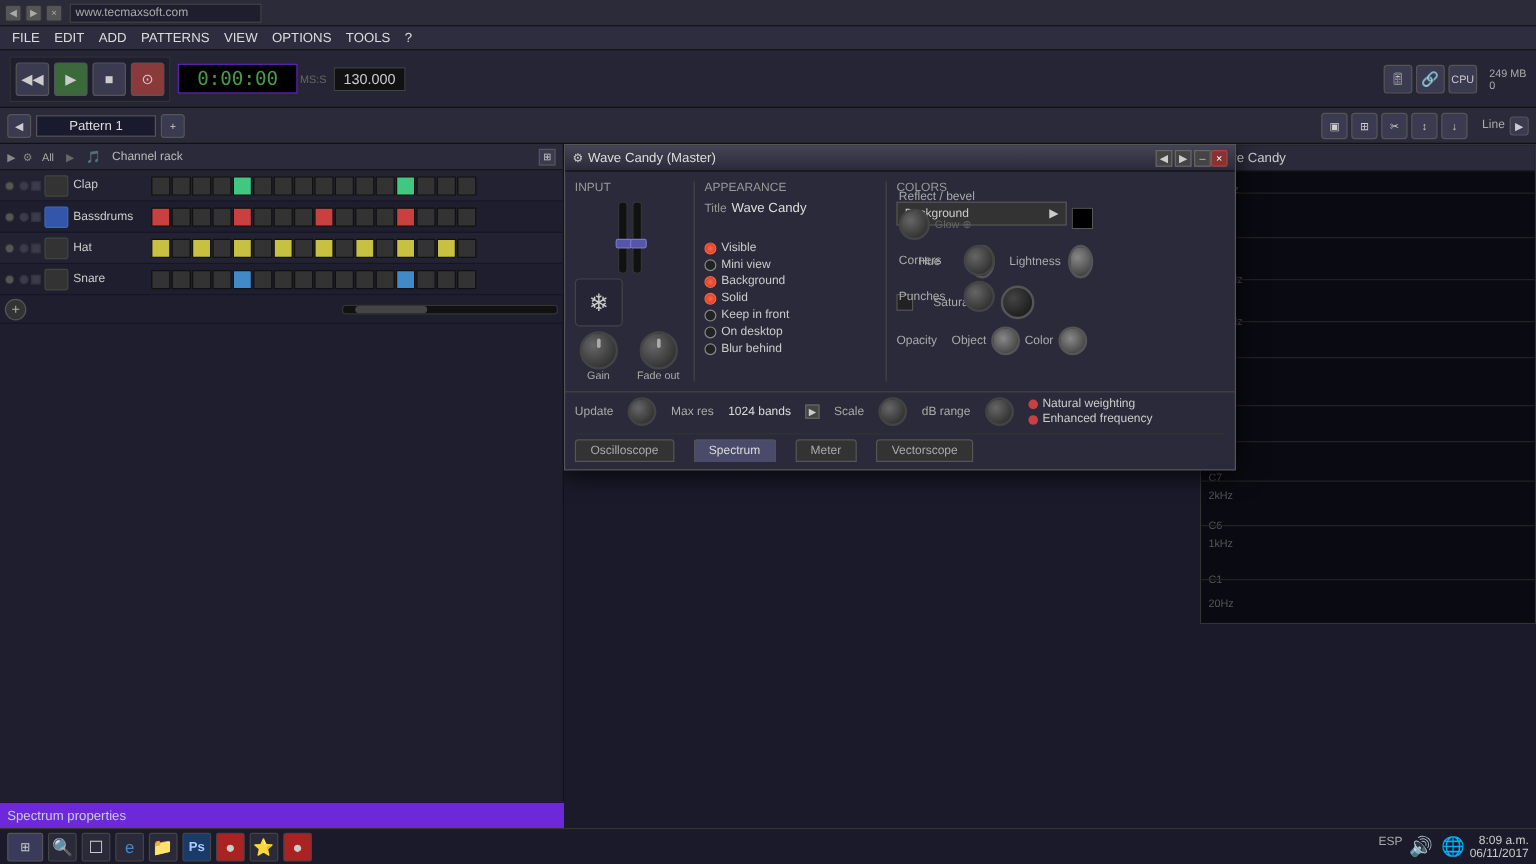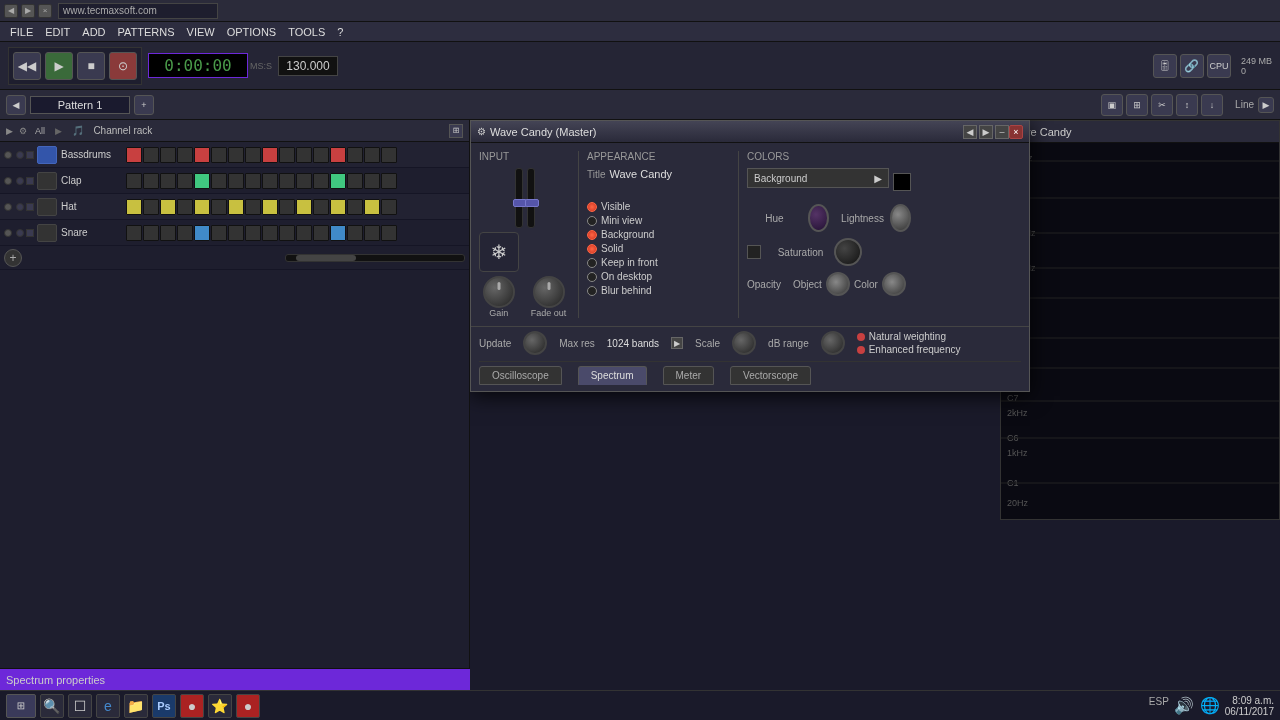--- a/index.html
+++ b/index.html
@@ -694,66 +694,66 @@
     <div class="channel-section">
 
       <div class="channel-row">
         <div style="display:flex;align-items:center;gap:2px;width:12px;">
           <div style="width:8px;height:8px;border-radius:50%;background:#555;border:1px solid #333;cursor:pointer;"></div>
         </div>
         <div style="display:flex;gap:2px;margin-right:3px;">
           <div style="width:8px;height:8px;background:#3a3a50;border:1px solid #333;border-radius:50%;cursor:pointer;"></div>
           <div style="width:8px;height:8px;background:#3a3a50;border:1px solid #333;cursor:pointer;"></div>
         </div>
+        <div style="width:20px;height:18px;background:#333;border:1px solid #444;border-radius:2px;margin-right:4px;"></div>
+        <div style="width:65px;font-size:10px;color:#ccc;">Clap</div>
+        <div class="channel-pads">
+          <div class="pad"></div>
+          <div class="pad"></div>
+          <div class="pad"></div>
+          <div class="pad"></div>
+          <div class="pad active clap"></div>
+          <div class="pad"></div>
+          <div class="pad"></div>
+          <div class="pad"></div>
+          <div class="pad"></div>
+          <div class="pad"></div>
+          <div class="pad"></div>
+          <div class="pad"></div>
+          <div class="pad active clap"></div>
+          <div class="pad"></div>
+          <div class="pad"></div>
+          <div class="pad"></div>
+        </div>
+      </div>
+
+      <div class="channel-row">
+        <div style="display:flex;align-items:center;gap:2px;width:12px;">
+          <div style="width:8px;height:8px;border-radius:50%;background:#555;border:1px solid #333;cursor:pointer;"></div>
+        </div>
+        <div style="display:flex;gap:2px;margin-right:3px;">
+          <div style="width:8px;height:8px;background:#3a3a50;border:1px solid #333;border-radius:50%;cursor:pointer;"></div>
+          <div style="width:8px;height:8px;background:#3a3a50;border:1px solid #333;cursor:pointer;"></div>
+        </div>
         <div style="width:20px;height:18px;background:#3355aa;border:1px solid #4466bb;border-radius:2px;margin-right:4px;"></div>
         <div style="width:65px;font-size:10px;color:#ccc;">Bassdrums</div>
         <div class="channel-pads">
           <div class="pad active bass"></div>
           <div class="pad"></div>
           <div class="pad"></div>
           <div class="pad"></div>
           <div class="pad active bass"></div>
           <div class="pad"></div>
           <div class="pad"></div>
           <div class="pad"></div>
           <div class="pad active bass"></div>
           <div class="pad"></div>
           <div class="pad"></div>
           <div class="pad"></div>
           <div class="pad active bass"></div>
-          <div class="pad"></div>
-          <div class="pad"></div>
-          <div class="pad"></div>
-        </div>
-      </div>
-
-      <div class="channel-row">
-        <div style="display:flex;align-items:center;gap:2px;width:12px;">
-          <div style="width:8px;height:8px;border-radius:50%;background:#555;border:1px solid #333;cursor:pointer;"></div>
-        </div>
-        <div style="display:flex;gap:2px;margin-right:3px;">
-          <div style="width:8px;height:8px;background:#3a3a50;border:1px solid #333;border-radius:50%;cursor:pointer;"></div>
-          <div style="width:8px;height:8px;background:#3a3a50;border:1px solid #333;cursor:pointer;"></div>
-        </div>
-        <div style="width:20px;height:18px;background:#333;border:1px solid #444;border-radius:2px;margin-right:4px;"></div>
-        <div style="width:65px;font-size:10px;color:#ccc;">Clap</div>
-        <div class="channel-pads">
-          <div class="pad"></div>
-          <div class="pad"></div>
-          <div class="pad"></div>
-          <div class="pad"></div>
-          <div class="pad active clap"></div>
-          <div class="pad"></div>
-          <div class="pad"></div>
-          <div class="pad"></div>
-          <div class="pad"></div>
-          <div class="pad"></div>
-          <div class="pad"></div>
-          <div class="pad"></div>
-          <div class="pad active clap"></div>
           <div class="pad"></div>
           <div class="pad"></div>
           <div class="pad"></div>
         </div>
       </div>
 
       <div class="channel-row">
         <div style="display:flex;align-items:center;gap:2px;width:12px;">
           <div style="width:8px;height:8px;border-radius:50%;background:#555;border:1px solid #333;cursor:pointer;"></div>
         </div>
@@ -943,20 +943,35 @@
           </div>
           <div class="radio-row">
             <div class="radio-btn"></div>
             <span class="radio-label">On desktop</span>
           </div>
           <div class="radio-row">
             <div class="radio-btn"></div>
             <span class="radio-label">Blur behind</span>
           </div>
 
+          <div style="position:absolute;right:200px;top:38px;">
+            <div style="font-size:10px;color:#aaa;margin-bottom:4px;">Reflect / bevel</div>
+            <div style="display:flex;align-items:center;gap:4px;margin-bottom:2px;">
+              <div class="knob-small"></div>
+              <div style="font-size:9px;color:#666;">Glow ⊕</div>
+            </div>
+            <div class="corners-row">
+              <span class="corners-label">Corners</span>
+              <div class="knob-small"></div>
+            </div>
+            <div class="punches-row">
+              <span class="punches-label">Punches</span>
+              <div class="knob-small"></div>
+            </div>
+          </div>
         </div>
 
         <div class="colors-section">
           <div class="section-title">Colors</div>
 
           <div style="display:flex;align-items:center;gap:4px;margin-bottom:8px;">
             <div class="color-dropdown" style="flex:1;">
               <span>Background</span>
               <span style="margin-left:auto;">▶</span>
             </div>

